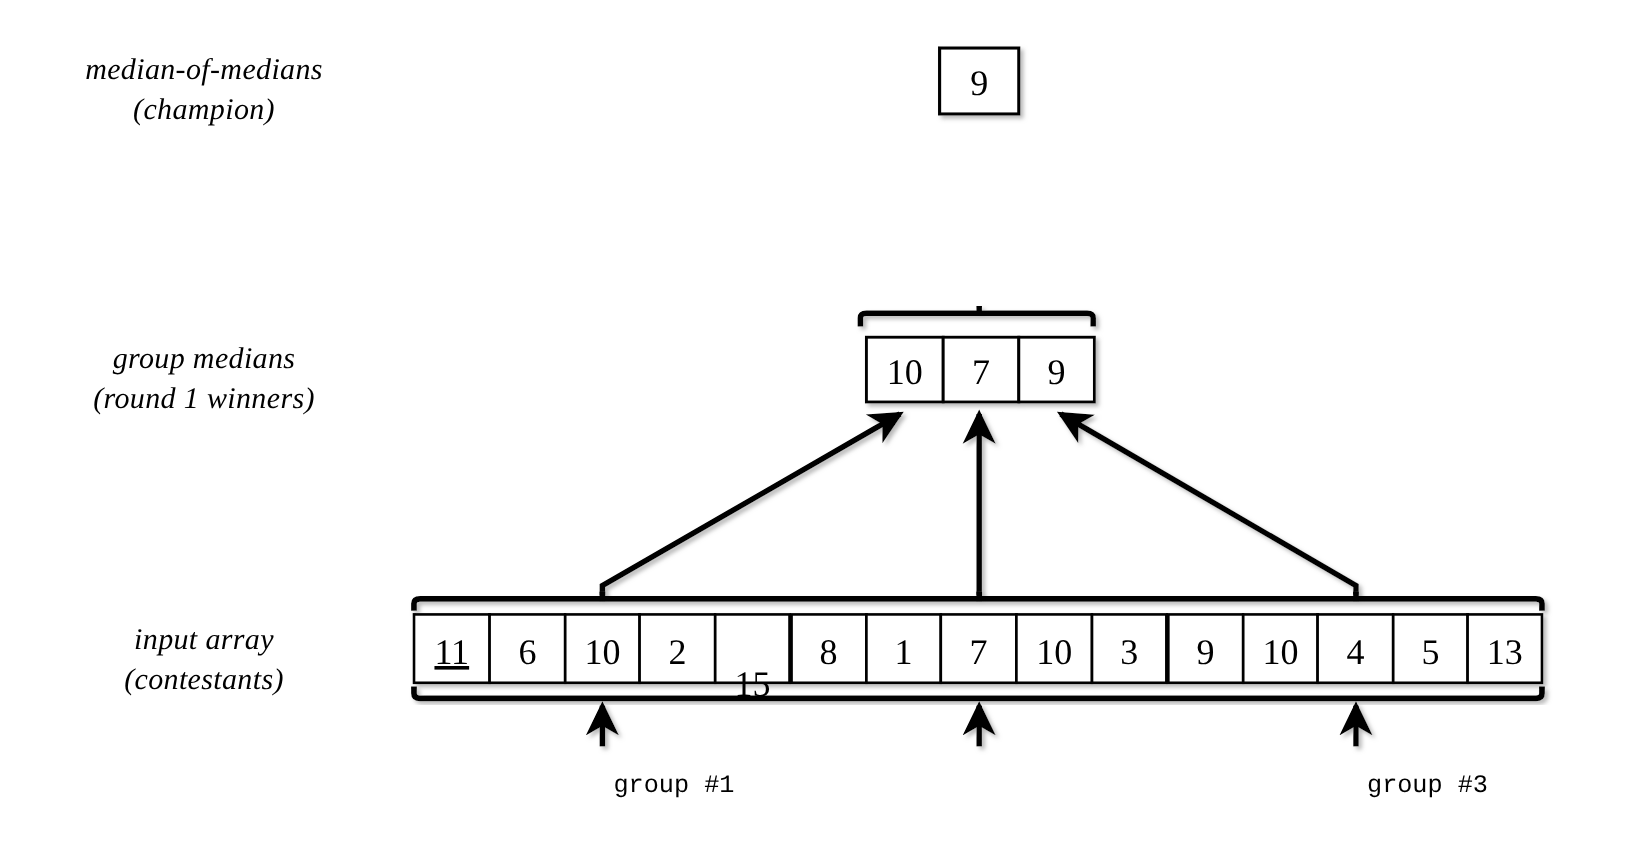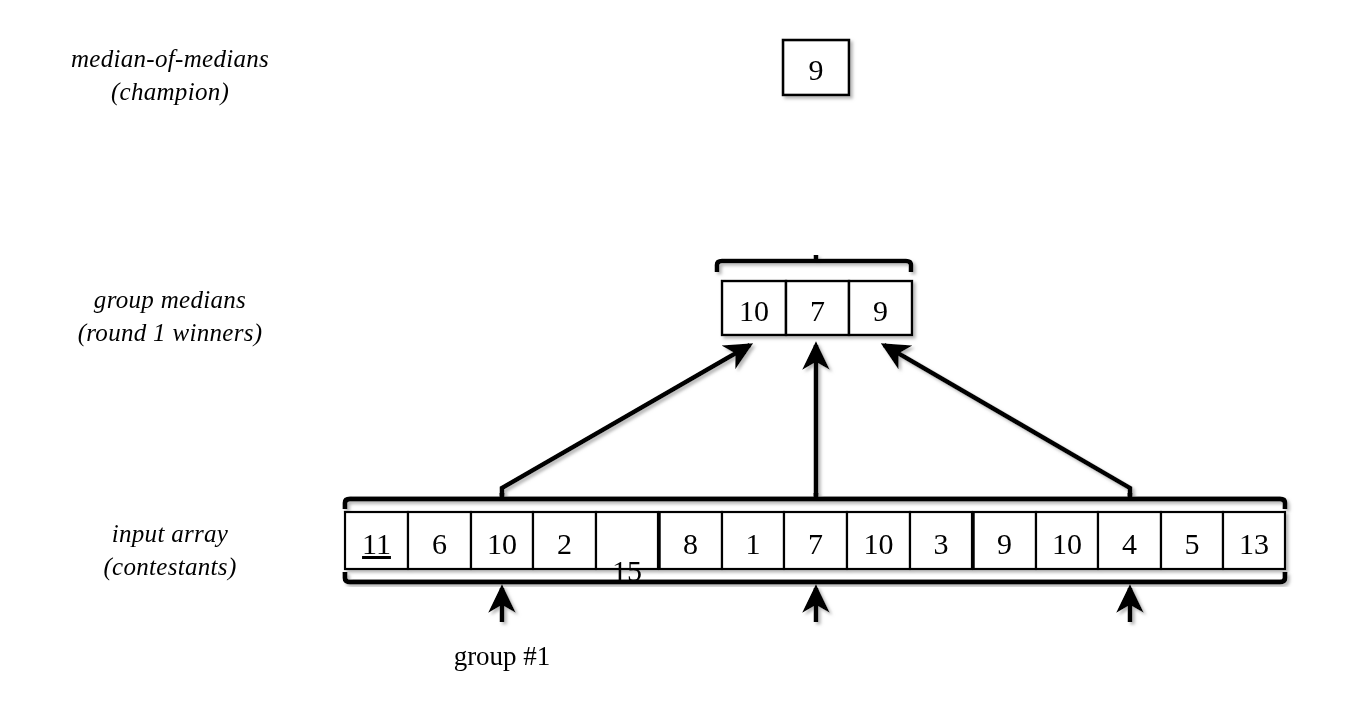--- a/index.html
+++ b/index.html
@@ -51,26 +51,27 @@
 
   .cell-text {
     position: absolute;
     text-align: center;
     font-size: 30px;
     line-height: 30px;
     font-style: normal;
   }
   .group-label {
     position: absolute;
-    text-align: center;
-    font-size: 27px;
+    text-align: right;
+    font-size: 21px;
     line-height: 30px;
     width: 220px;
     font-style: normal;
     white-space: nowrap;
+    font-family: Liberation Mono, monospace;
   }
 </style>
 </head>
 <body>
 
 <div id="diagram-root">
 
   <svg id="diagram-svg" viewBox="0 0 1364 702" xmlns="http://www.w3.org/2000/svg">
     <defs>
       <marker id="arrowhead" markerWidth="7" markerHeight="7" refX="5.4" refY="3.2" orient="auto" markerUnits="strokeWidth">
@@ -178,15 +179,16 @@
     <div class="cell-text" style="left:784px;  top:527px; width:63px;">7</div>
     <div class="cell-text" style="left:847px;  top:527px; width:63px;">10</div>
     <div class="cell-text" style="left:910px;  top:527px; width:62px;">3</div>
     <div class="cell-text" style="left:973px;  top:527px; width:63px;">9</div>
     <div class="cell-text" style="left:1036px; top:527px; width:62px;">10</div>
     <div class="cell-text" style="left:1098px; top:527px; width:63px;">4</div>
     <div class="cell-text" style="left:1161px; top:527px; width:62px;">5</div>
     <div class="cell-text" style="left:1223px; top:527px; width:62px;">13</div>
 
     <div class="group-label" style="left:392px; top:639px;">group #1</div>
+    <div class="group-label" style="left:1020px; top:639px;">group #3</div>
 
   </div>
 </div>
 
 </body></html>

